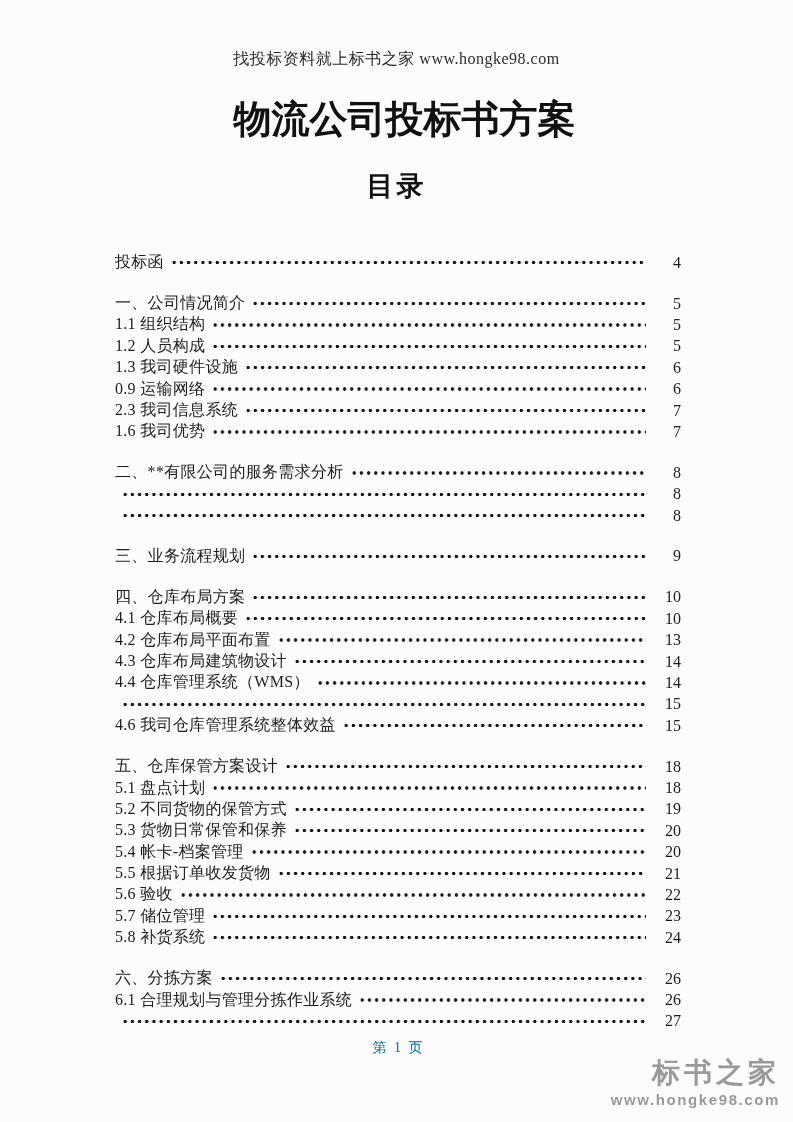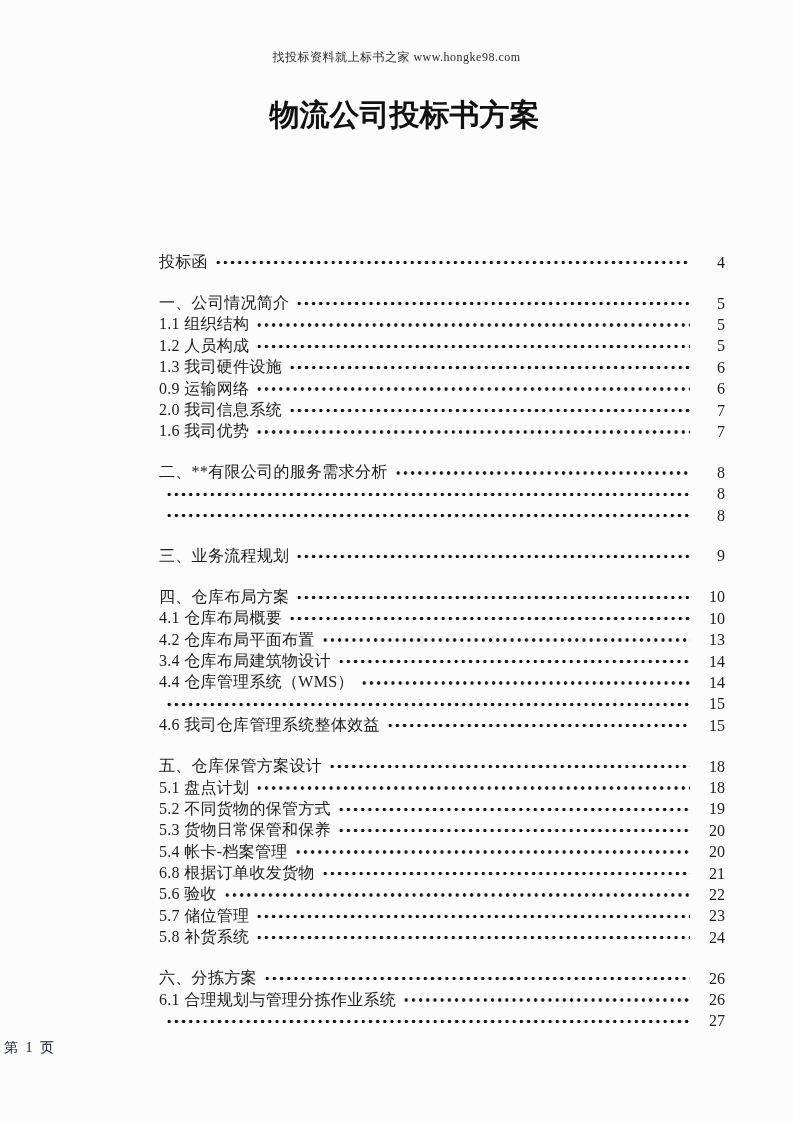--- a/index.html
+++ b/index.html
@@ -6,52 +6,52 @@
   .page {
     position:relative;
     width:793px; height:1122px;
     background:#fcfcfc;
     font-family:"Liberation Serif","DejaVu Serif",serif;
     color:#1d1d1d;
     overflow:hidden;
   }
   .header-note {
     position:absolute; top:49px; left:0; right:0;
-    text-align:center; font-size:12px; letter-spacing:0.5px; color:#2b2b2b;
+    text-align:center; font-size:16px; letter-spacing:0.5px; color:#2b2b2b;
   }
   .doc-title {
     position:absolute; top:97px; left:16px; right:0;
-    text-align:center; font-size:30px; font-weight:bold; color:#111;
+    text-align:center; font-size:38px; font-weight:bold; color:#111;
     line-height:1.2;
   }
   .toc-heading {
     position:absolute; top:168px; left:0; right:0;
     text-align:center; font-size:27px; font-weight:bold; letter-spacing:3px; color:#111;
   }
   .toc {
-    position:absolute; top:252px; left:115px; width:566px;margin-left:44px;
+    position:absolute; top:252px; left:115px; width:566px;
   }
   .toc-group { margin-bottom:19.5px; }
   .toc-group:last-child { margin-bottom:0; }
   .toc-row {
     display:flex; align-items:center;
     height:21.4px; font-size:16px; color:#1d1d1d;
   }
   .toc-label { flex:0 0 auto; white-space:pre; letter-spacing:0.3px; }
   .toc-dots {
     flex:1 1 auto; align-self:stretch;
     margin:0 9px 0 7px;
     background-image:radial-gradient(circle at 3.2px 50%, #161616 1.45px, rgba(0,0,0,0) 2px);
     background-size:7.2px 100%;
     background-repeat:repeat-x;
   }
   .toc-page { flex:0 0 auto; width:26px; text-align:right; font-size:16px; }
   .footer {
     position:absolute; top:1039px; left:4px; right:0;
-    font-size:14px; color:#0f172a; letter-spacing:2px;
+    text-align:center; font-size:14px; color:#0369a1; letter-spacing:2px;
   }
   .watermark {
     position:absolute; right:13px; bottom:14px;
     text-align:right;
     font-family:"Liberation Sans","DejaVu Sans",sans-serif;
   }
   .wm-logo {
     font-size:28px; font-weight:bold; letter-spacing:4px;
     color:#9a9a9a; line-height:1;
   }
@@ -62,20 +62,21 @@
 </style>
 </head>
 <body>
 
 <div class="page">
 
   <div class="header-note">找投标资料就上标书之家 www.hongke98.com</div>
 
   <div class="doc-title">物流公司投标书方案</div>
 
+  <div class="toc-heading">目录</div>
 
   <div class="toc">
       <div class="toc-group">
         <div class="toc-row">
           <span class="toc-label">投标函</span>
           <span class="toc-dots"></span>
           <span class="toc-page">4</span>
         </div>
       </div>
       <div class="toc-group">
@@ -98,21 +99,21 @@
           <span class="toc-label">1.3 我司硬件设施</span>
           <span class="toc-dots"></span>
           <span class="toc-page">6</span>
         </div>
         <div class="toc-row">
           <span class="toc-label">0.9 运输网络</span>
           <span class="toc-dots"></span>
           <span class="toc-page">6</span>
         </div>
         <div class="toc-row">
-          <span class="toc-label">2.0 我司信息系统</span>
+          <span class="toc-label">2.3 我司信息系统</span>
           <span class="toc-dots"></span>
           <span class="toc-page">7</span>
         </div>
         <div class="toc-row">
           <span class="toc-label">1.6 我司优势</span>
           <span class="toc-dots"></span>
           <span class="toc-page">7</span>
         </div>
       </div>
       <div class="toc-group">
@@ -147,21 +148,21 @@
           <span class="toc-label">4.1 仓库布局概要</span>
           <span class="toc-dots"></span>
           <span class="toc-page">10</span>
         </div>
         <div class="toc-row">
           <span class="toc-label">4.2 仓库布局平面布置</span>
           <span class="toc-dots"></span>
           <span class="toc-page">13</span>
         </div>
         <div class="toc-row">
-          <span class="toc-label">3.4 仓库布局建筑物设计</span>
+          <span class="toc-label">4.3 仓库布局建筑物设计</span>
           <span class="toc-dots"></span>
           <span class="toc-page">14</span>
         </div>
         <div class="toc-row">
           <span class="toc-label">4.4 仓库管理系统（WMS）</span>
           <span class="toc-dots"></span>
           <span class="toc-page">14</span>
         </div>
         <div class="toc-row">
           <span class="toc-dots"></span>
@@ -193,21 +194,21 @@
           <span class="toc-label">5.3 货物日常保管和保养</span>
           <span class="toc-dots"></span>
           <span class="toc-page">20</span>
         </div>
         <div class="toc-row">
           <span class="toc-label">5.4 帐卡-档案管理</span>
           <span class="toc-dots"></span>
           <span class="toc-page">20</span>
         </div>
         <div class="toc-row">
-          <span class="toc-label">6.8 根据订单收发货物</span>
+          <span class="toc-label">5.5 根据订单收发货物</span>
           <span class="toc-dots"></span>
           <span class="toc-page">21</span>
         </div>
         <div class="toc-row">
           <span class="toc-label">5.6 验收</span>
           <span class="toc-dots"></span>
           <span class="toc-page">22</span>
         </div>
         <div class="toc-row">
           <span class="toc-label">5.7 储位管理</span>
@@ -233,14 +234,18 @@
         </div>
         <div class="toc-row">
           <span class="toc-dots"></span>
           <span class="toc-page">27</span>
         </div>
       </div>
     </div>
 
   <div class="footer">第 1 页</div>
 
+  <div class="watermark">
+    <div class="wm-logo" style="color: rgb(154, 154, 154);">标书之家</div>
+    <div class="wm-url" style="color: rgb(154, 154, 154);">www.hongke98.com</div>
+  </div>
 
 </div>
 
 </body></html>

